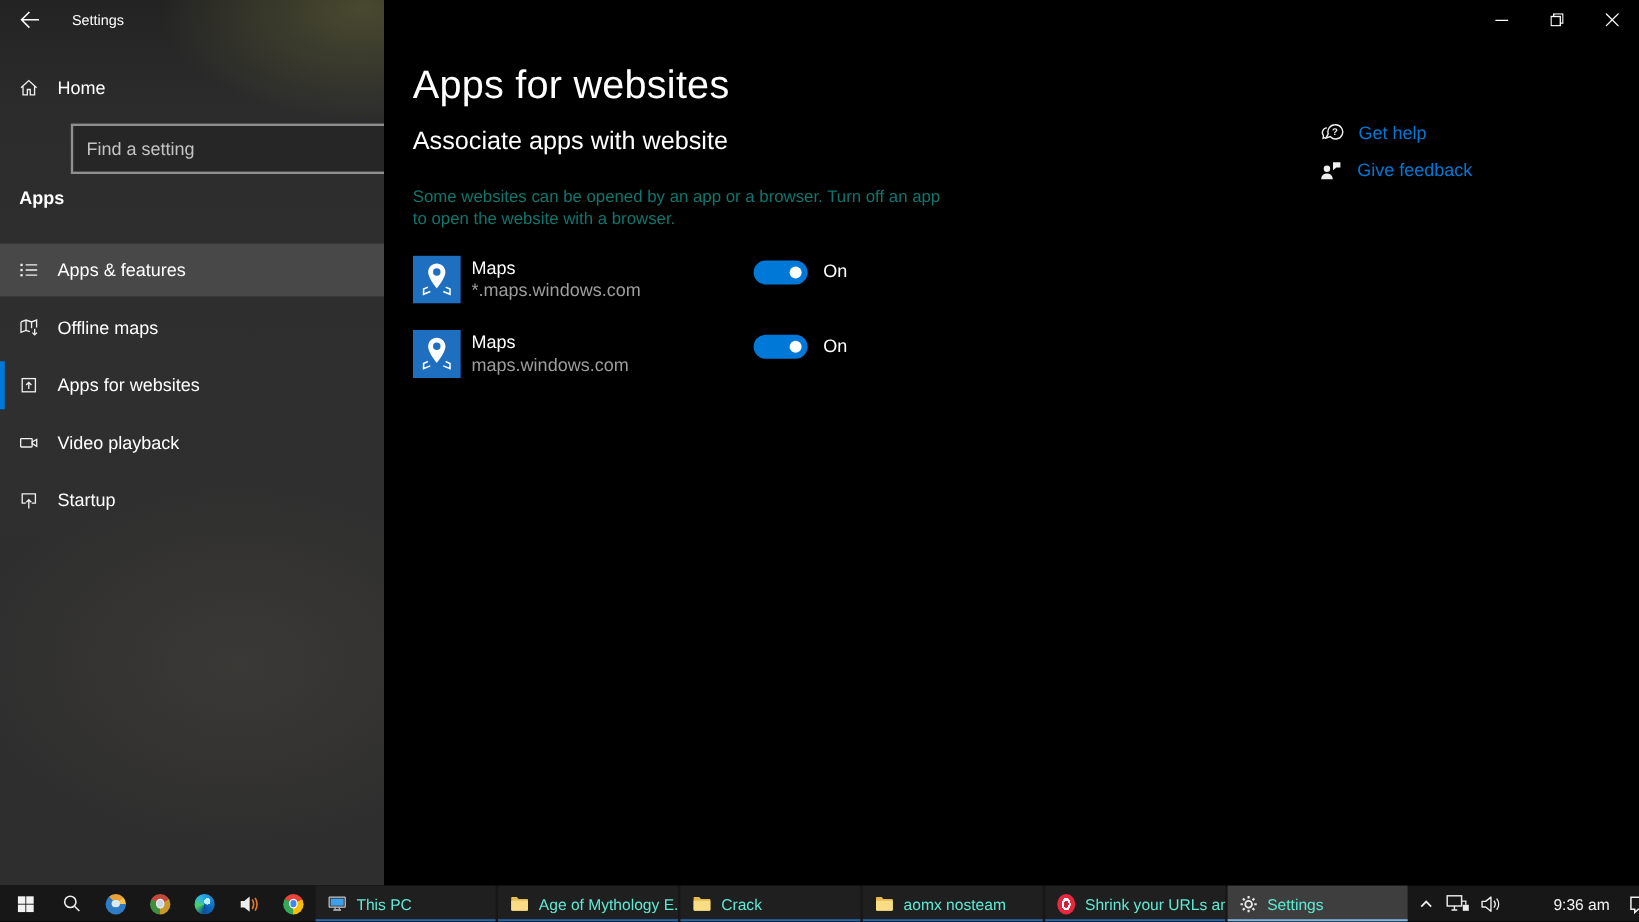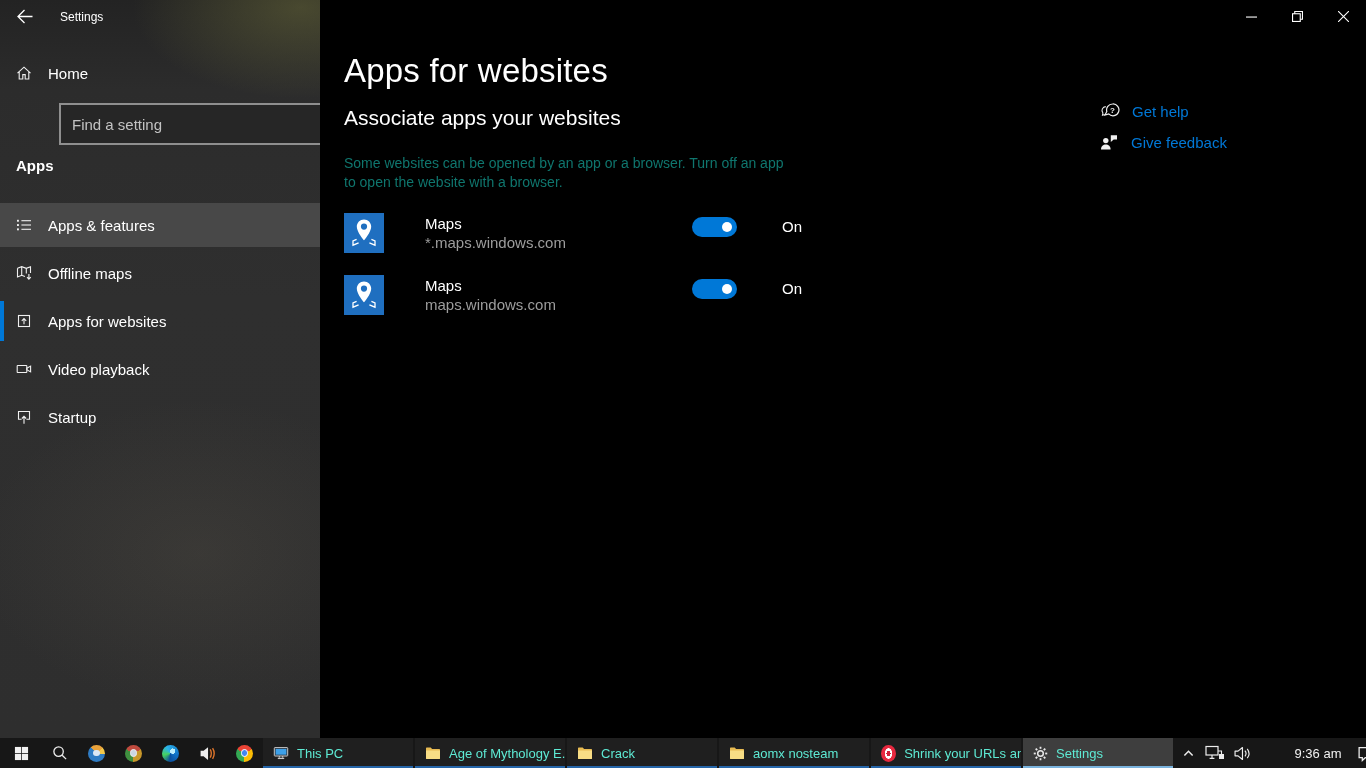--- a/index.html
+++ b/index.html
@@ -47,21 +47,21 @@
 
   
   .main { position:absolute; left:320px; top:0; width:1046px; height:738px; background:#000; }
   .win-controls { position:absolute; right:0; top:0; display:flex; }
   .wc { width:46px; height:32px; display:flex; align-items:center; justify-content:center; }
 
   .page-title { position:absolute; left:24px; top:52px; font-size:33px; font-weight:300; letter-spacing:.2px; }
   .section-title { position:absolute; left:24px; top:106px; font-size:21px; font-weight:400; }
   .desc { position:absolute; left:24px; top:154px; width:452px; font-size:14px; line-height:19px; color:#0f766e; }
 
-  .app-row { position:absolute; left:24px; display:flex;gap:32px; }
+  .app-row { position:absolute; left:24px; display:flex; }
   .app-row.r1 { top:213px; }
   .app-row.r2 { top:275px; }
   .app-icon { width:40px; height:40px; }
   .app-text { width:235px; margin-left:9px; padding-top:2px; }
   .app-name { font-size:15px; color:#fff; }
   .app-domain { font-size:15px; color:#9d9d9d; margin-top:2px; }
   .toggle {
     width:45px; height:20px; border-radius:10px; background:#0078d7;
     margin-top:4px; position:relative; cursor:default; flex:none;
   }
@@ -230,21 +230,21 @@
     <div class="wc">
       <span>
           <svg width="11" height="11" viewBox="0 0 10 10" stroke="#fff">
             <path d="M0 0l10 10M10 0 0 10"></path>
           </svg>
         </span>
     </div>
   </div>
 
   <h1 class="page-title">Apps for websites</h1>
-  <h2 class="section-title">Associate apps your websites</h2>
+  <h2 class="section-title">Associate apps with website</h2>
   <p class="desc">Some websites can be opened by an app or a browser.  Turn off an app to open the website with a browser.</p>
 
   <div class="app-row r1">
     <span class="app-icon">
       <svg width="40" height="40" viewBox="0 0 40 40">
           <rect width="40" height="40" fill="#1f6fc0"></rect>
           <path d="M20 6.5c-4 0-7.2 3.2-7.2 7.2 0 5.3 7.2 13.6 7.2 13.6s7.2-8.3 7.2-13.6c0-4-3.2-7.2-7.2-7.2zm0 10.2a3.1 3.1 0 1 1 0-6.2 3.1 3.1 0 0 1 0 6.2z" fill="#fff"></path>
           <path d="M12.6 26.3 9 27.9v4.3l5.6-2.3M27.4 26.3l3.6 1.6v4.3l-5.6-2.3" fill="none" stroke="#fff" stroke-width="1.3"></path>
         </svg>
     </span>

